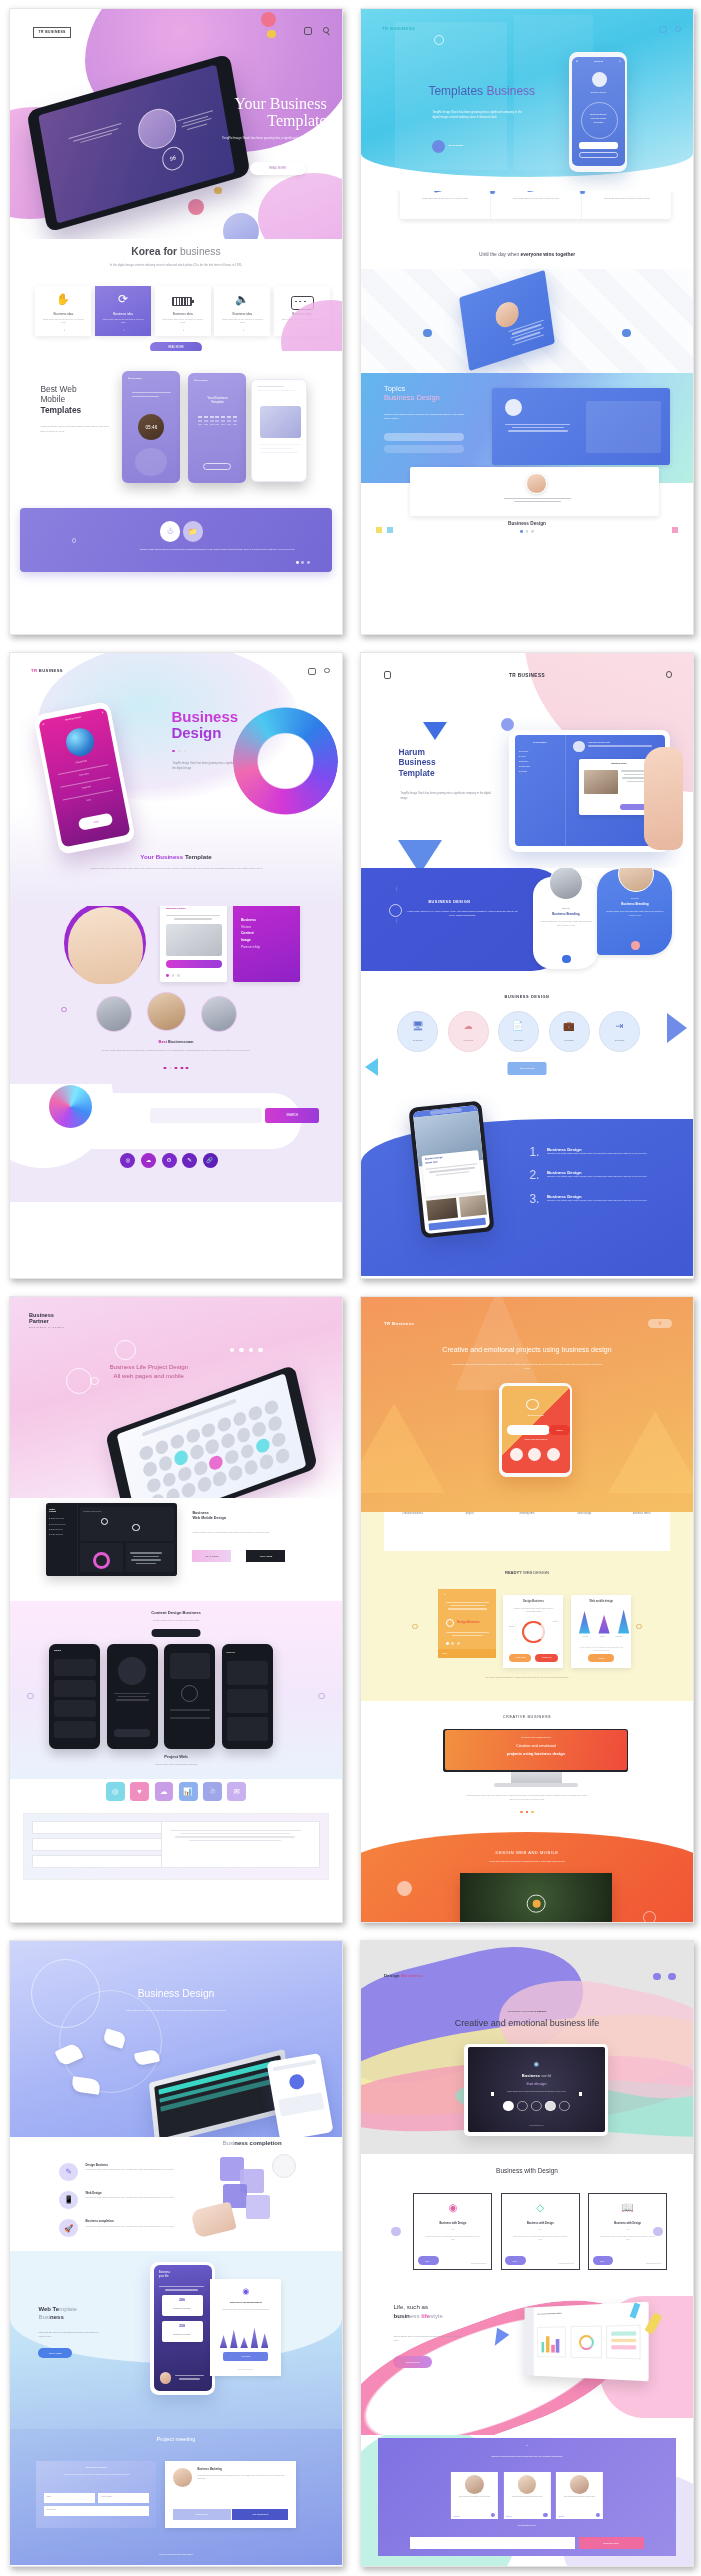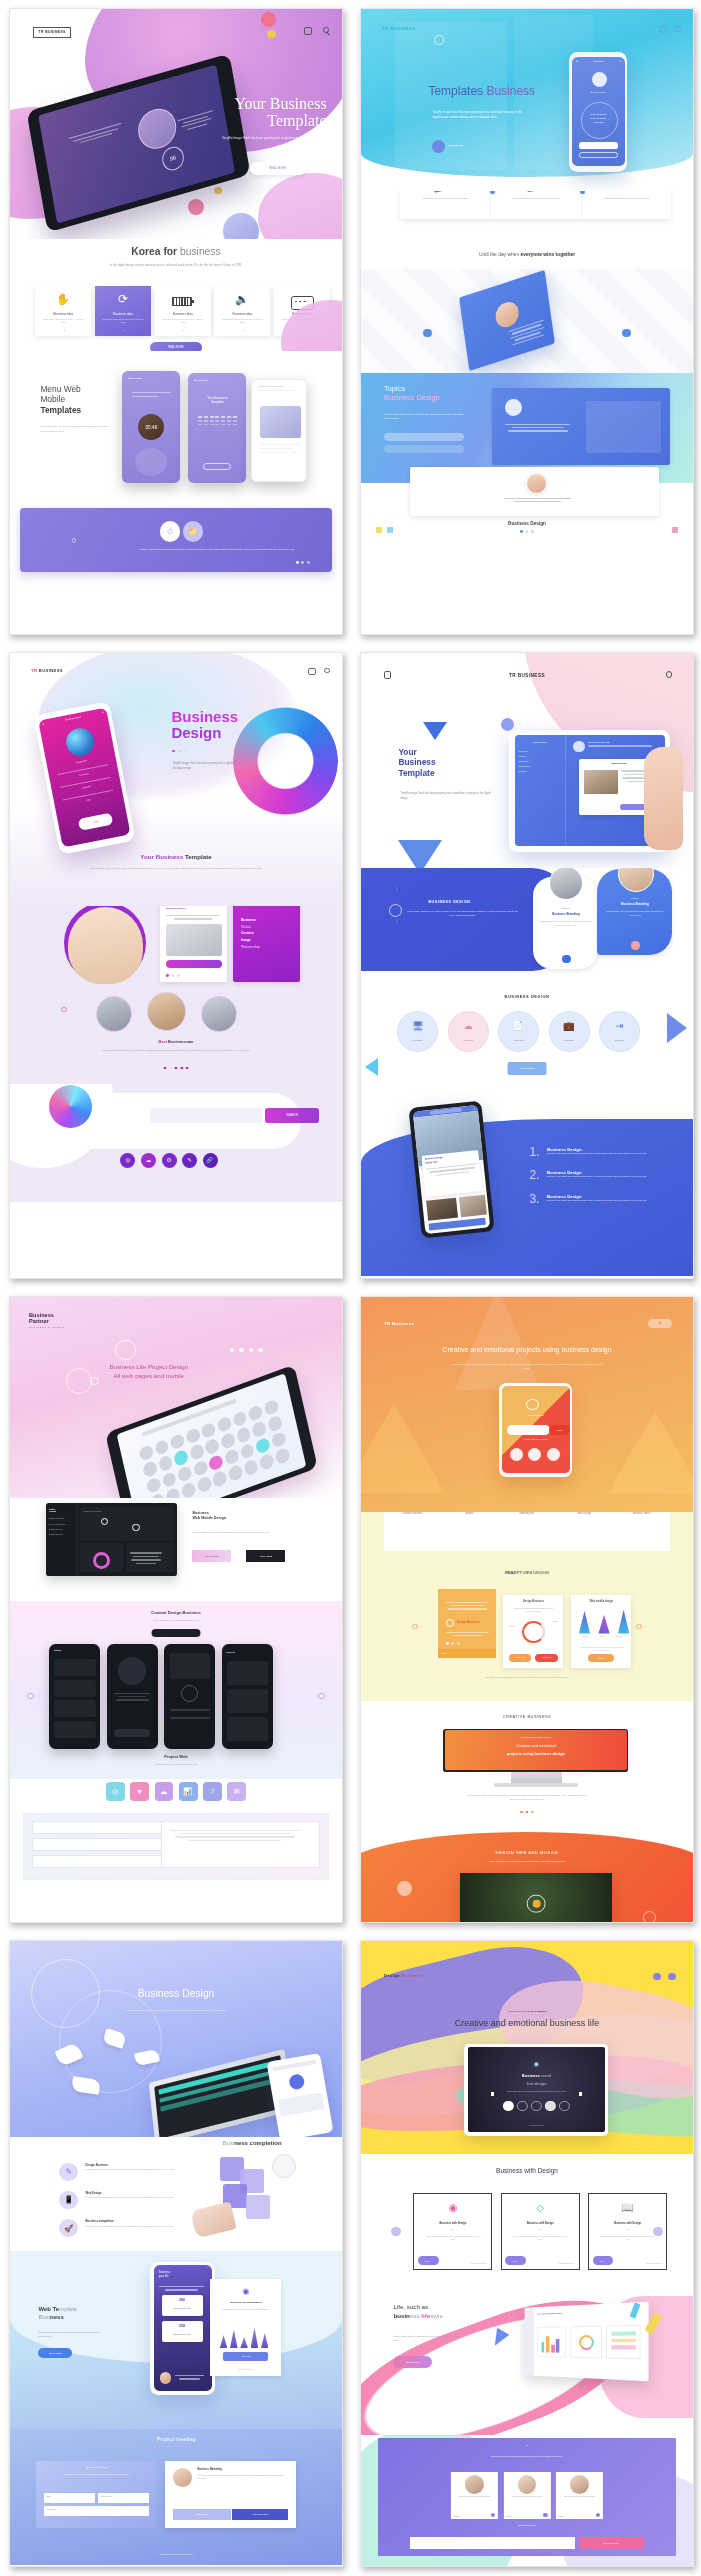--- a/index.html
+++ b/index.html
@@ -140,21 +140,21 @@
           <div class="abs" style="left:7.5px;right:7.5px;top:32px;text-align:center;font-size:2.1px;line-height:1.7;color:#adadb8;">Stock photo CDs for the first time in Korea in 1995</div>
           <div class="abs ctr" style="top:41px;font-size:4.7px;color:#666;">→</div>
         </div>
       </div>
       <div class="abs" style="left:50%;transform:translateX(-50%);top:103px;width:52px;height:11.2px;border-radius:6.5px;background:linear-gradient(120deg,#8b7ce0,#6f63d6);color:#fff;font-size:2.6px;display:flex;align-items:center;justify-content:center;">READ MORE</div>
       <div class="blob" style="width:98px;height:84px;right:-37px;bottom:-33px;background:linear-gradient(150deg,#f0b6e8,#e6a2e4);border-radius:50%;opacity:.85"></div>
     </div>
 
     <div class="sec" style="height:154px;background:#fff;">
       <div class="abs" style="left:30px;top:33px;font-size:8.4px;line-height:1.25;color:#4b4b55;font-weight:300;">
-        <div>Menu Web</div>
+        <div>Best Web</div>
         <div>Mobile</div>
         <div style="font-weight:700;color:#3a3a46">Templates</div>
       </div>
       <div class="abs" style="left:30px;top:73px;width:71px;font-size:2.5px;line-height:2;color:#a7a7b2;">content industry since it released stock photo CDs for the first time in Korea in 1995.</div>
 
       <div class="phone" style="left:112px;top:20.6px;width:58px;height:112px;background:linear-gradient(170deg,#a298e3,#8d81d8);">
         <div class="abs" style="left:5.6px;top:5.6px;font-size:2.2px;color:#fff;">☰ BUSINESS</div>
         <div class="abs" style="left:9.4px;top:20.6px;width:39px;color:#fff;">
               <i class="fakeline" style="width:100%;display:block;margin-bottom:2.8px;"></i>
               <i class="fakeline" style="width:70%;display:block;"></i>
@@ -445,21 +445,21 @@
   </div>
 
   <div class="cell">
    <div class="page">
     <div class="sec" style="height:215px;background:#fff;">
       <div class="abs" style="right:-18.7px;top:-18.7px;width:187px;height:159px;background:linear-gradient(200deg,#fbe0e6,#f7d2dd);border-radius:0 0 0 100%;"></div>
       <div class="abs" style="left:22.5px;top:18.7px;width:7.5px;height:7.5px;border:0.9px solid #555;border-radius:1.9px;"></div>
       <div class="logo ctr" style="top:20.6px;font-size:4.7px;color:#2e2e3a;text-align:center;left:0;right:0;">TR BUSINESS</div>
       <div class="abs" style="right:20.6px;top:18.7px;width:6.5px;height:6.5px;border:1.1px solid #555;border-radius:50%;"></div>
       <div class="abs" style="left:37px;top:94px;font-size:8.4px;font-weight:700;line-height:1.3;color:#3b4a9e;">
-        <div>Your</div>
+        <div>Harum</div>
         <div>Business</div>
         <div>Template</div>
       </div>
       <div class="abs" style="left:39px;top:138px;width:94px;font-size:2.6px;line-height:2;color:#8d8d9b;">TongRo Image Stock has been growing into a significant company in the digital image</div>
 
       <div class="abs" style="left:62px;top:69px;width:0;height:0;border-left:12px solid transparent;border-right:12px solid transparent;border-top:18.7px solid #3f6fe0;"></div>
       <div class="abs" style="left:37px;top:187px;width:0;height:0;border-left:22.5px solid transparent;border-right:22.5px solid transparent;border-top:34px solid #5f8ce8;"></div>
 
       <div class="abs" style="left:148px;top:77px;width:161px;height:122px;border-radius:8.4px;background:#fff;box-shadow:0 7.5px 18.7px rgba(60,90,180,.25);">
         <div class="abs" style="inset:5.6px;border-radius:3.7px;background:linear-gradient(130deg,#5a7ee6,#4364d8);overflow:hidden;display:flex;">
@@ -1037,21 +1037,21 @@
         <div class="abs" style="left:7.5px;bottom:7.5px;width:58px;height:11.2px;background:#b4bdf0;color:#fff;font-size:1.9px;display:flex;align-items:center;justify-content:center;">Business menu</div>
         <div class="abs" style="left:67px;bottom:7.5px;width:56px;height:11.2px;background:#4a55c8;color:#fff;font-size:1.9px;display:flex;align-items:center;justify-content:center;">Web advancement</div>
       </div>
       <div class="abs ctr" style="bottom:9.4px;font-size:1.9px;color:rgba(255,255,255,.82);">TongRo is marketing with design started</div>
     </div>
    </div>
   </div>
 
   <div class="cell">
    <div class="page">
-    <div class="sec" style="height:213px;background:#fde047;text-decoration:underline;">
+    <div class="sec" style="height:213px;background:#e5e5e5;text-decoration:underline;">
       <div class="abs" style="left:-37px;top:18.7px;width:262px;height:112px;background:#8b7fe8;border-radius:50%/70%;transform:rotate(-14deg);opacity:.92"></div>
       <div class="abs" style="left:-37px;top:84px;width:393px;height:80px;background:#f7ef9f;border-radius:50%/60%;transform:rotate(-8deg);opacity:.85"></div>
       <div class="abs" style="left:-37px;top:120px;width:374px;height:65px;background:#f69ab8;border-radius:50%/60%;transform:rotate(-5deg);opacity:.75"></div>
       <div class="abs" style="left:94px;top:140px;width:337px;height:52px;background:#8ee6d0;border-radius:50%/60%;transform:rotate(4deg);opacity:.7"></div>
       <div class="abs" style="right:-47px;top:47px;width:243px;height:103px;background:#f7c7d8;border-radius:50%/60%;transform:rotate(12deg);opacity:.75"></div>
       <div class="logo" style="left:22.5px;top:32px;font-size:4.1px;">
         <span style="color:#2f2f3c">Design </span><span style="color:#d14a8e">Business</span>
       </div>
       <div class="abs" style="right:32px;top:32px;width:7.5px;height:7.5px;border-radius:50%;background:#8b7fe8;"></div>
       <div class="abs" style="right:17px;top:32px;width:7.5px;height:7.5px;border-radius:50%;background:#8b7fe8;"></div>

